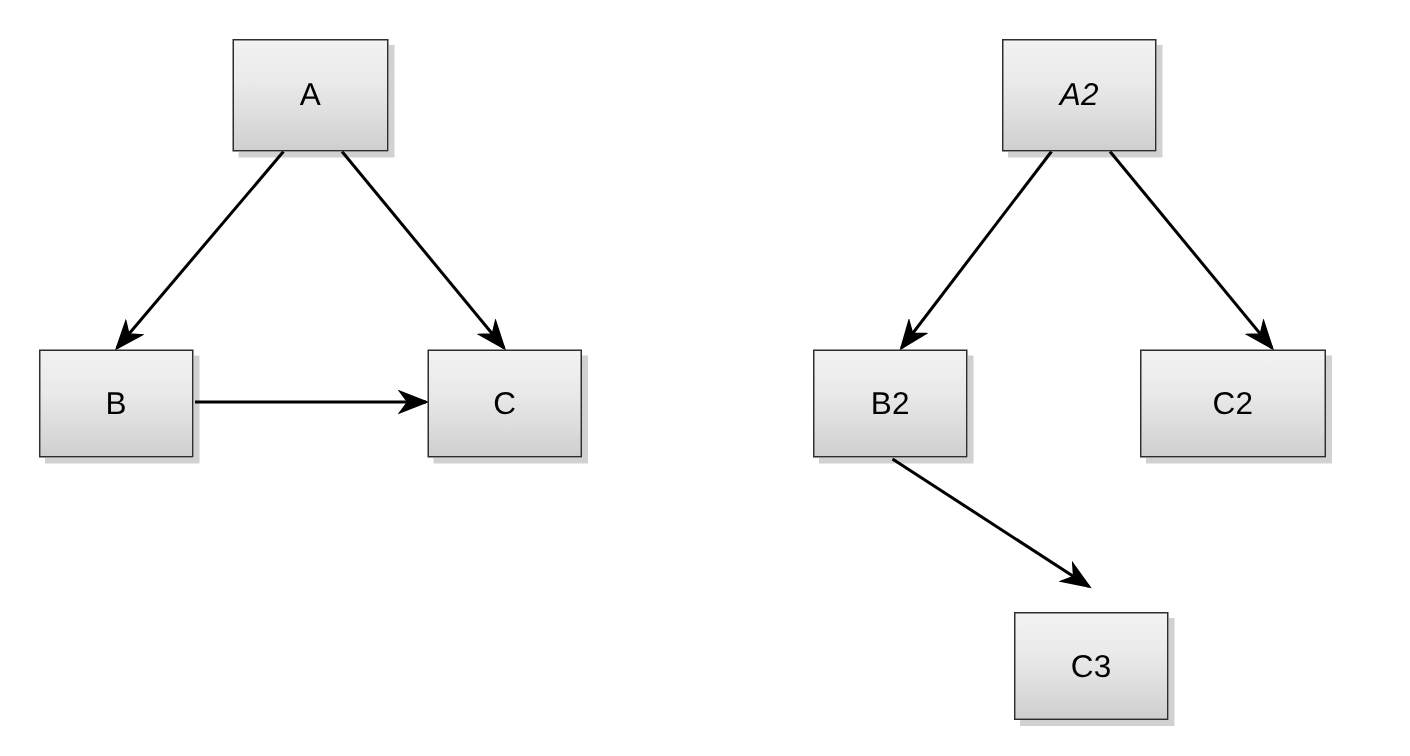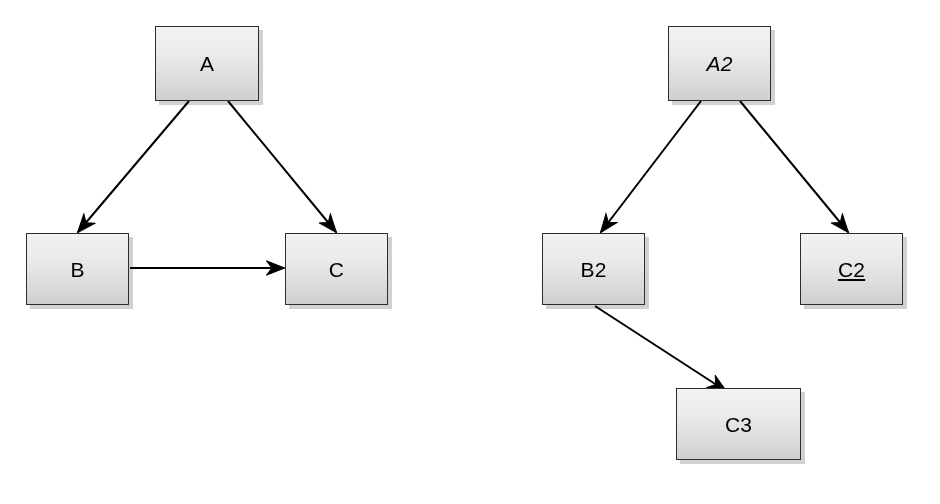--- a/index.html
+++ b/index.html
@@ -78,21 +78,21 @@
       </div>
       <div class="node" style="left: 285px; top: 233px; width: 103px; height: 72px;">
         <span class="node-label">C</span>
       </div>
       <div class="node" style="left: 668px; top: 26px; width: 103px; height: 75px; font-style: italic;">
         <span class="node-label">A2</span>
       </div>
       <div class="node" style="left: 542px; top: 233px; width: 103px; height: 72px;">
         <span class="node-label">B2</span>
       </div>
-      <div class="node" style="left: 800px; top: 233px; width: 103px; height: 72px; text-decoration: underline;">
+      <div class="node" style="left: 760px; top: 233px; width: 124px; height: 72px;">
         <span class="node-label">C2</span>
       </div>
-      <div class="node" style="left: 676px; top: 388px; width: 125px; height: 72px;">
+      <div class="node" style="left: 676px; top: 408px; width: 103px; height: 72px;">
         <span class="node-label">C3</span>
       </div>
     </div>
 
 </div>
 
 </body></html>

